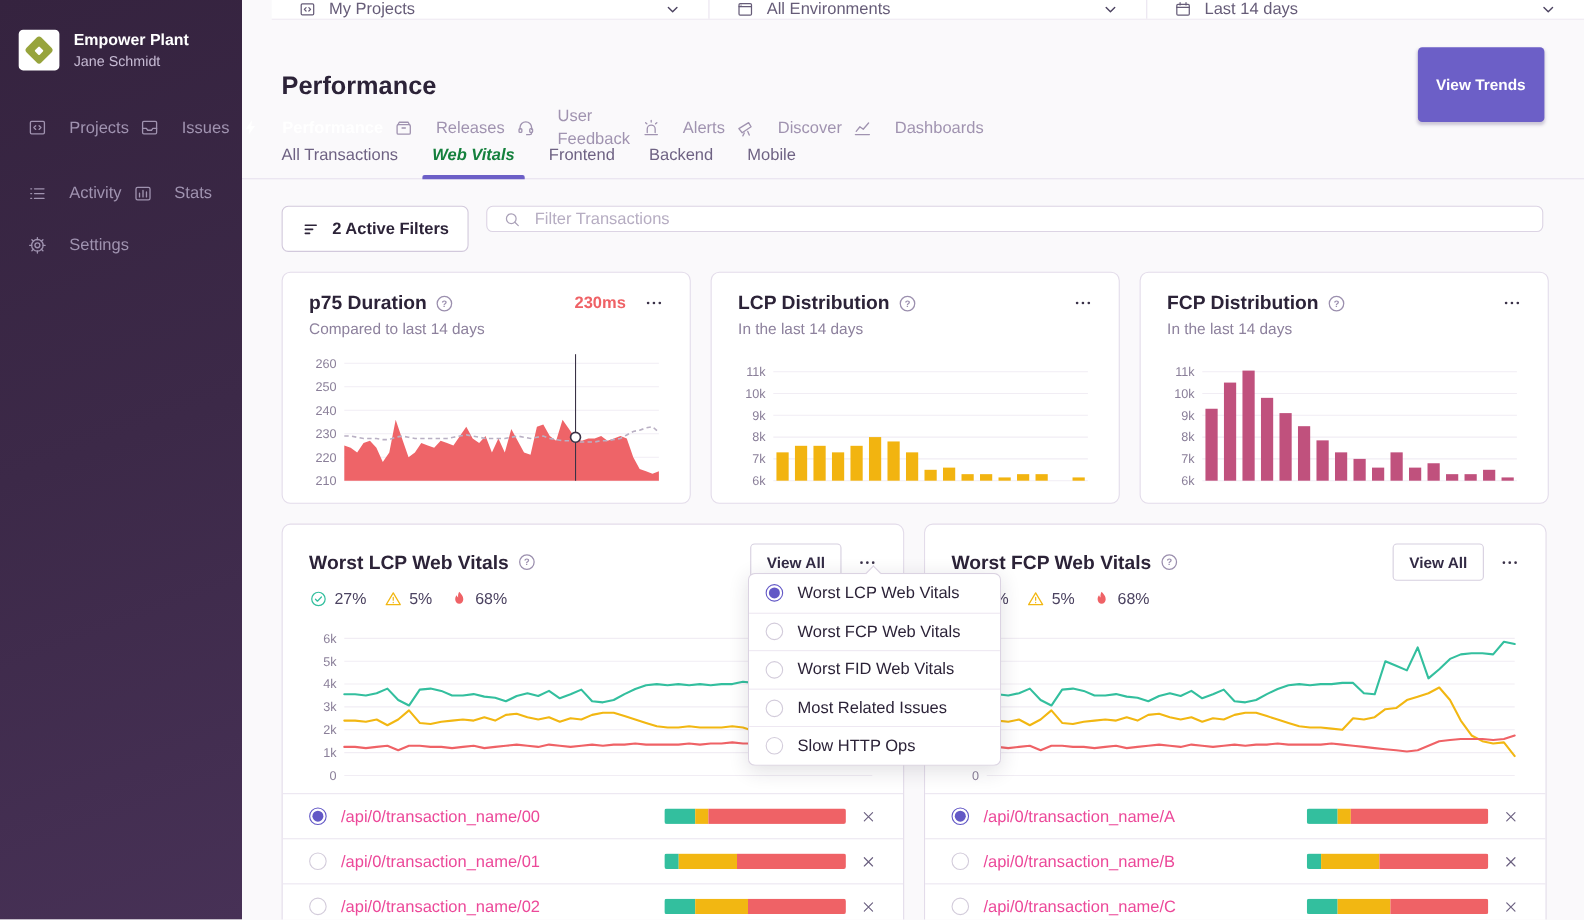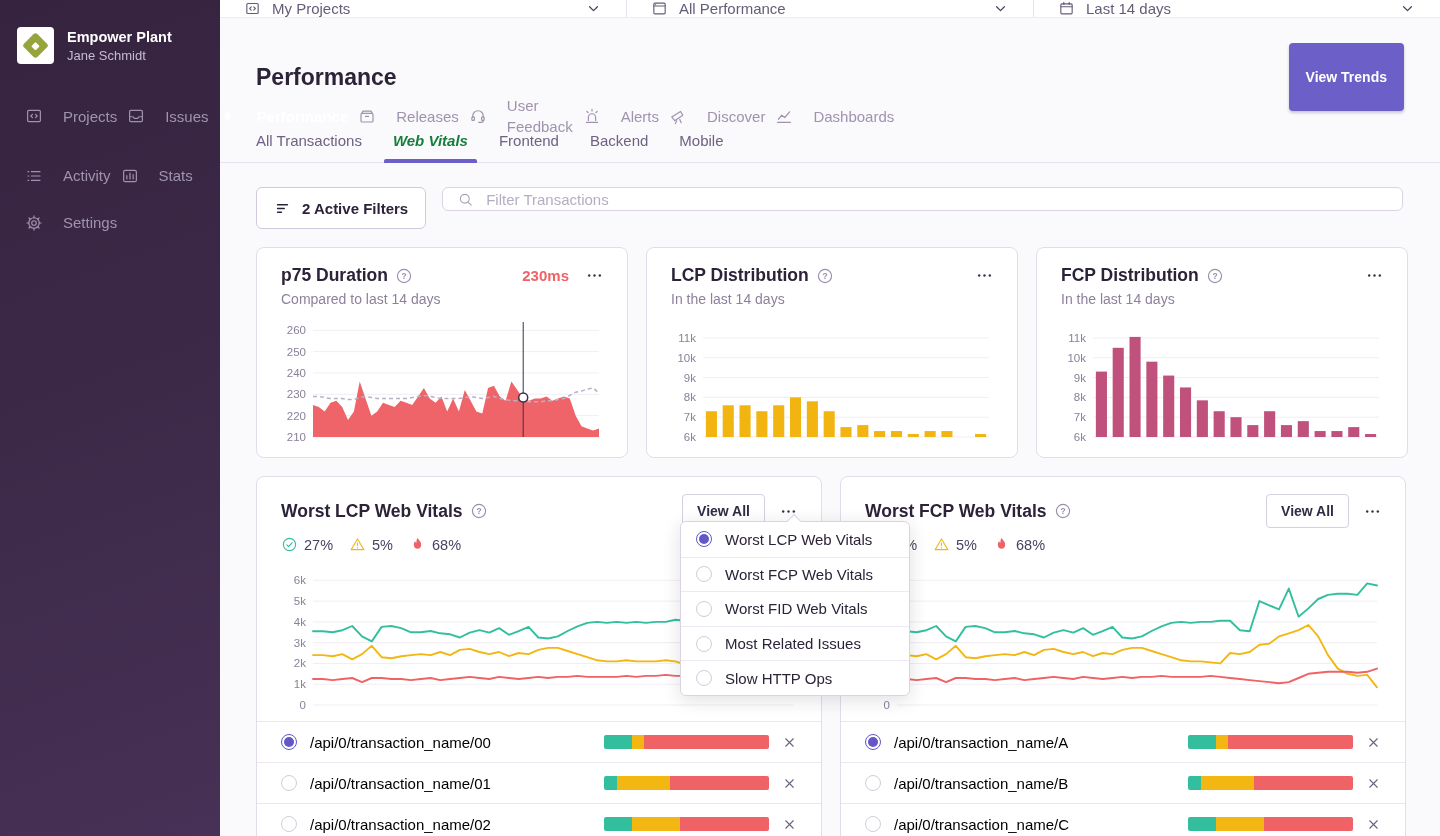--- a/index.html
+++ b/index.html
@@ -33,21 +33,21 @@
   .icon svg { width:100%; height:100%; fill:none; stroke:currentColor; stroke-width:1.6; stroke-linecap:round; stroke-linejoin:round; }
   .icon svg.fill, .icon svg.fill * { fill:currentColor; stroke:none; }
   .icon svg text { fill:currentColor; stroke:none; font-size:9.5px; font-weight:700; text-anchor:middle; font-family:"Liberation Sans",sans-serif; }
   .icon.i16 { width:16px; height:16px; }
   .icon.i17 { width:17px; height:17px; }
   .icon.i15 { width:15px; height:15px; }
 
   
   .main { flex:1; display:flex; flex-direction:column; min-width:0; }
 
-  .topbar { height:60px; background:#fff; display:flex; align-items:stretch; border-bottom:1px solid #eee9f2; }
+  .topbar { height:60px; background:#fff; display:flex; align-items:stretch; border-bottom:1px solid #eee9f2;margin-left:27px; }
   .tb-seg { flex:1; display:flex; align-items:center; gap:11px; padding:0 24px; border-right:1px solid #e9e3ef; color:#665c78; font-size:15px; cursor:pointer; }
   .tb-seg:last-child { border-right:none; }
   .tb-seg .tb-label { flex:1; }
   .tb-seg .chev { color:#4c4360; }
 
   .page-header { padding:25px 36px 0 36px; border-bottom:1px solid #e8e2ee; }
   .title-row { display:flex; align-items:center; justify-content:space-between; }
   h1.page-title { font-size:23px; font-weight:700; margin:0; color:#2c2338; }
   .btn-primary { background:#6c5fc7; color:#fff; border:none; border-radius:4px; font-size:14px; font-weight:700; padding:26px 17px; font-family:inherit; cursor:pointer; box-shadow:0 2px 3px rgba(60,45,100,.25); }
   .tabs { display:flex; gap:31px; margin-top:21px; }
@@ -78,21 +78,21 @@
   .tick { fill:#8a7f99; font-size:11.5px; text-anchor:end; font-family:"Liberation Sans",sans-serif; }
 
   
   .vitals-card { padding:17px 24px 0; display:flex; flex-direction:column; }
   .vc-actions { display:flex; align-items:center; gap:15px; }
   .btn-secondary { background:#fff; border:1px solid #d6cfdf; border-radius:4px; padding:8px 14px; font-size:14px; font-weight:700; color:#332b45; font-family:inherit; cursor:pointer; }
   .vc-badges { display:flex; gap:16px; margin-top:8px; font-size:14.5px; color:#4b4260; align-items:center; }
   .badge { display:flex; align-items:center; gap:6px; }
   .vc-rows { margin:8px -24px 0; }
   .vc-row { display:flex; align-items:center; gap:13px; padding:0 24px; height:41px; border-top:1px solid #ece6f1; }
-  .vc-row .link { flex:1; font-size:15px; color:#000000; text-decoration:none; cursor:pointer; }
+  .vc-row .link { flex:1; font-size:15px; color:#ec4899; text-decoration:none; cursor:pointer; }
   .vbar { width:165px; height:14px; display:flex; border-radius:2px; overflow:hidden; flex:none; }
   .vbar .seg { height:100%; }
   .close-btn { color:#6b6080; }
 
   .radio { width:16px; height:16px; border-radius:50%; border:1.5px solid #d3ccdb; background:#fff; flex:0 0 16px; position:relative; display:inline-block; }
   .radio.selected { border-color:#6358c6; }
   .radio.selected::after { content:""; position:absolute; inset:2px; background:#6358c6; border-radius:50%; }
 
   
   .dropdown { position:absolute; left:680px; top:521px; width:230px; background:#fff; border:1px solid #dbd3e2; border-radius:6px; box-shadow:0 4px 18px rgba(45,35,60,.14); z-index:60; }
@@ -239,21 +239,21 @@
             </svg>
           </span>
         </div>
         <div class="tb-seg">
           <span class="icon i17">
             <svg viewBox="0 0 24 24">
               <rect x="4" y="4.5" width="16" height="15" rx="1.5"></rect>
               <path d="M4 8.5h16M6.6 6.5h.01"></path>
             </svg>
           </span>
-          <span class="tb-label">All Performance</span>
+          <span class="tb-label">All Environments</span>
           <span class="icon i17 chev">
             <svg viewBox="0 0 24 24" style="stroke-width:1.8">
               <path d="M6.5 9.5l5.5 5.5 5.5-5.5"></path>
             </svg>
           </span>
         </div>
         <div class="tb-seg">
           <span class="icon i17">
             <svg viewBox="0 0 24 24">
               <rect x="4" y="5.5" width="16" height="14" rx="1.5"></rect>

